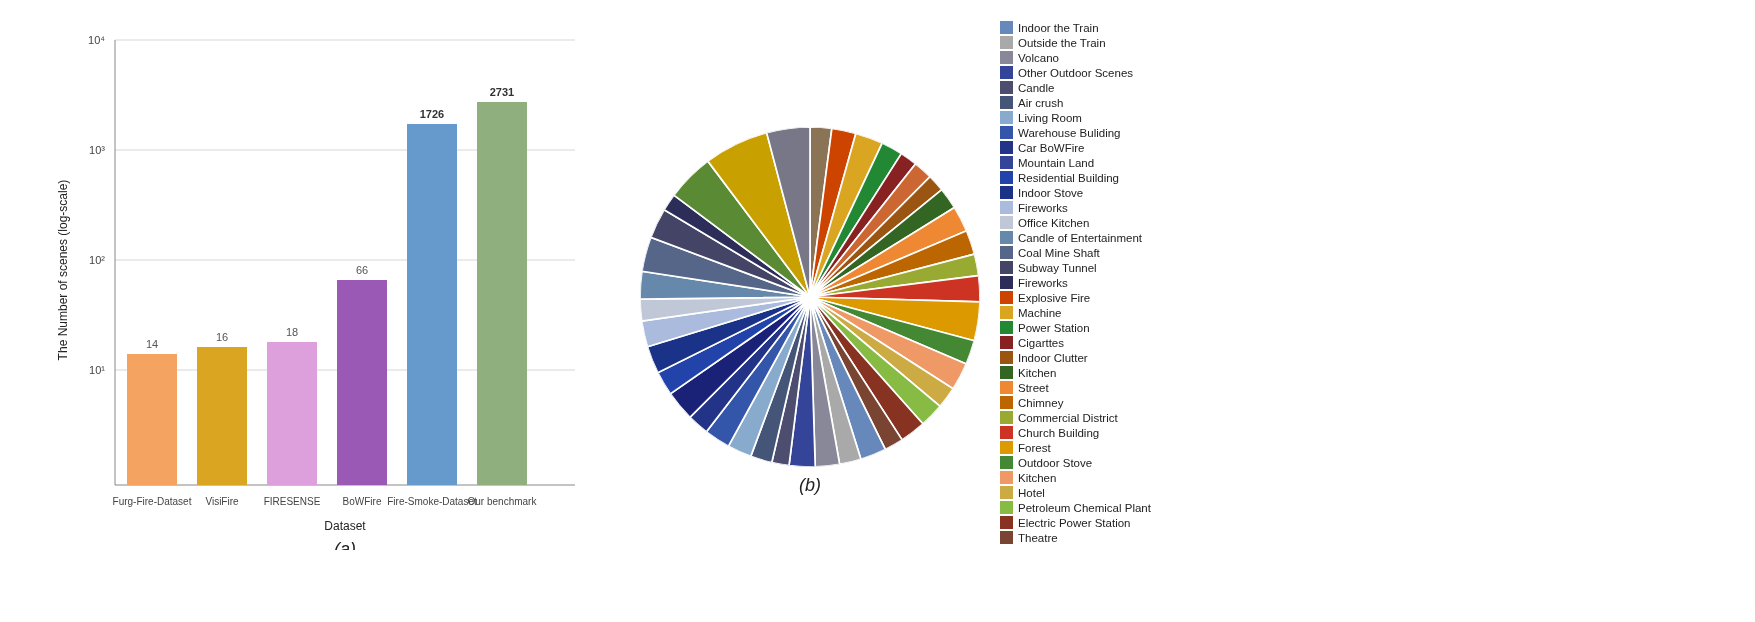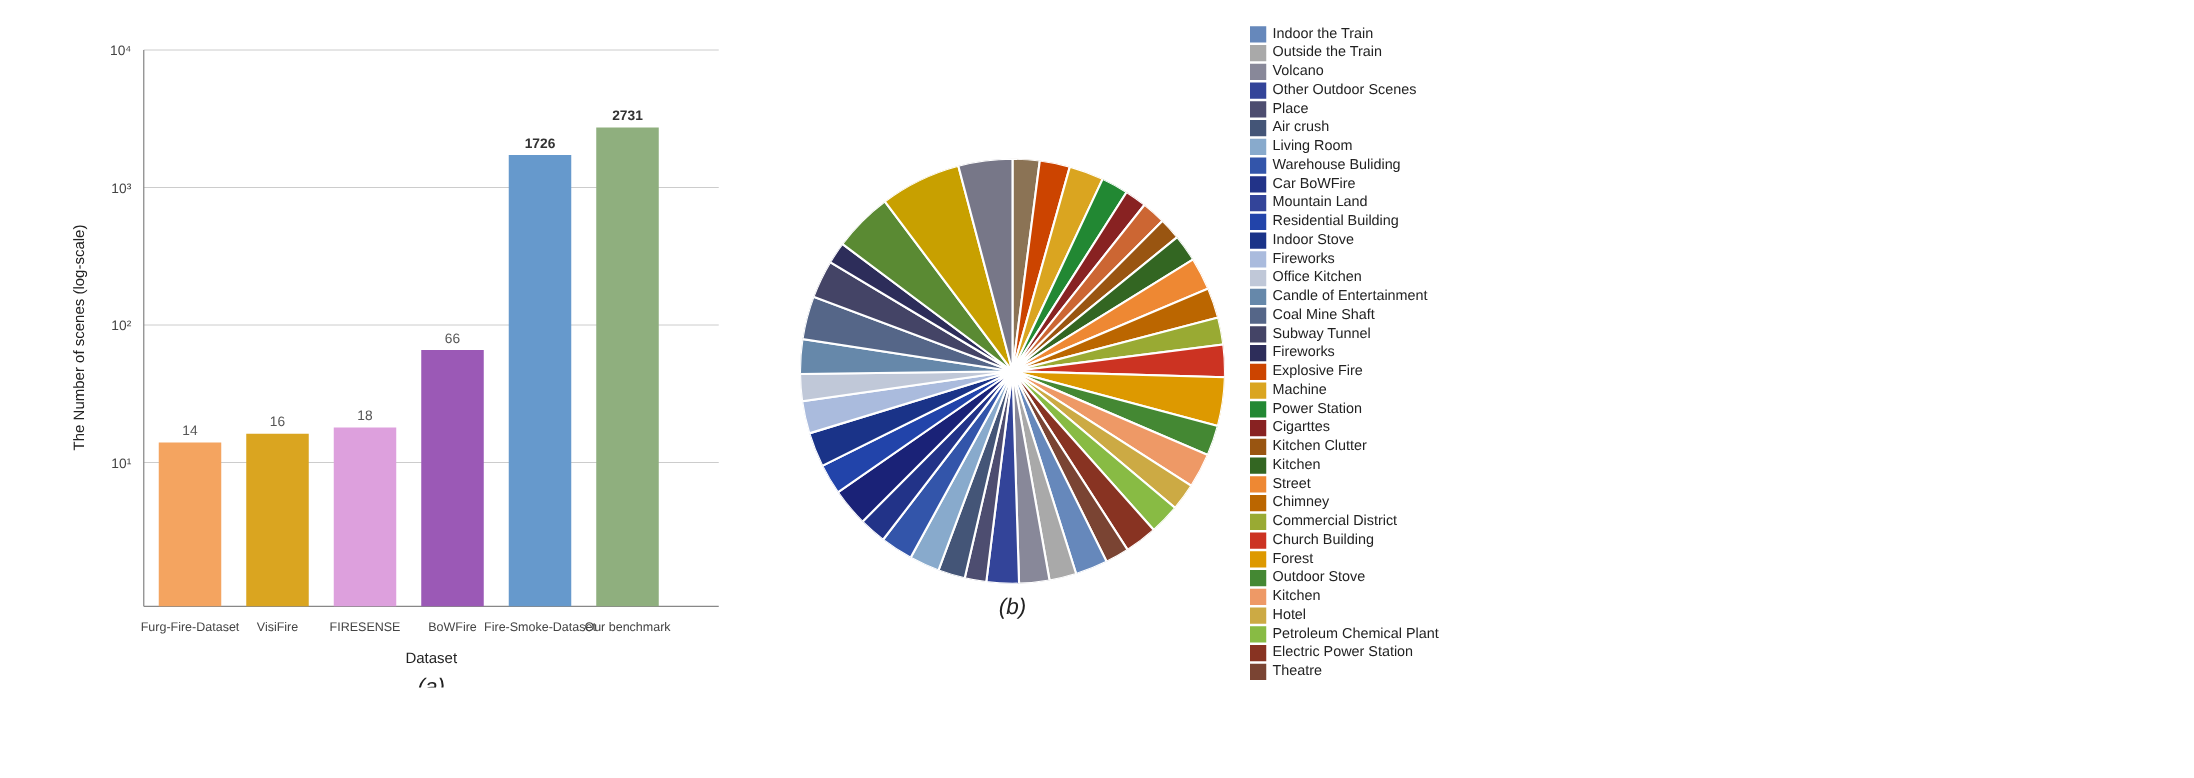--- a/index.html
+++ b/index.html
@@ -35,21 +35,21 @@
       flex-direction: column;
       flex-wrap: wrap;
       height: 580px;
       gap: 2px;
       font-size: 11.5px;
       color: #222;
       padding-left: 10px;
     }
     .legend-item {
       display: flex;
-      align-items: flex-start;
+      align-items: center;
       gap: 5px;
       white-space: nowrap;
       width: 220px;
     }
     .legend-color {
       width: 13px;
       height: 13px;
       flex-shrink: 0;
     }
   </style>
@@ -166,21 +166,21 @@
     <div class="legend-item">
       <div class="legend-color" style="background:#888899;"></div>
       <span>Volcano</span>
     </div>
     <div class="legend-item">
       <div class="legend-color" style="background:#334499;"></div>
       <span>Other Outdoor Scenes</span>
     </div>
     <div class="legend-item">
       <div class="legend-color" style="background:#4D4D70;"></div>
-      <span>Place</span>
+      <span>Candle</span>
     </div>
     <div class="legend-item">
       <div class="legend-color" style="background:#445577;"></div>
       <span>Air crush</span>
     </div>
     <div class="legend-item">
       <div class="legend-color" style="background:#88AACC;"></div>
       <span>Living Room</span>
     </div>
     <div class="legend-item">
@@ -239,21 +239,21 @@
     <div class="legend-item">
       <div class="legend-color" style="background:#228833;"></div>
       <span>Power Station</span>
     </div>
     <div class="legend-item">
       <div class="legend-color" style="background:#882222;"></div>
       <span>Cigarttes</span>
     </div>
     <div class="legend-item">
       <div class="legend-color" style="background:#995511;"></div>
-      <span>Kitchen Clutter</span>
+      <span>Indoor Clutter</span>
     </div>
     <div class="legend-item">
       <div class="legend-color" style="background:#336622;"></div>
       <span>Kitchen</span>
     </div>
     <div class="legend-item">
       <div class="legend-color" style="background:#EE8833;"></div>
       <span>Street</span>
     </div>
     <div class="legend-item">

